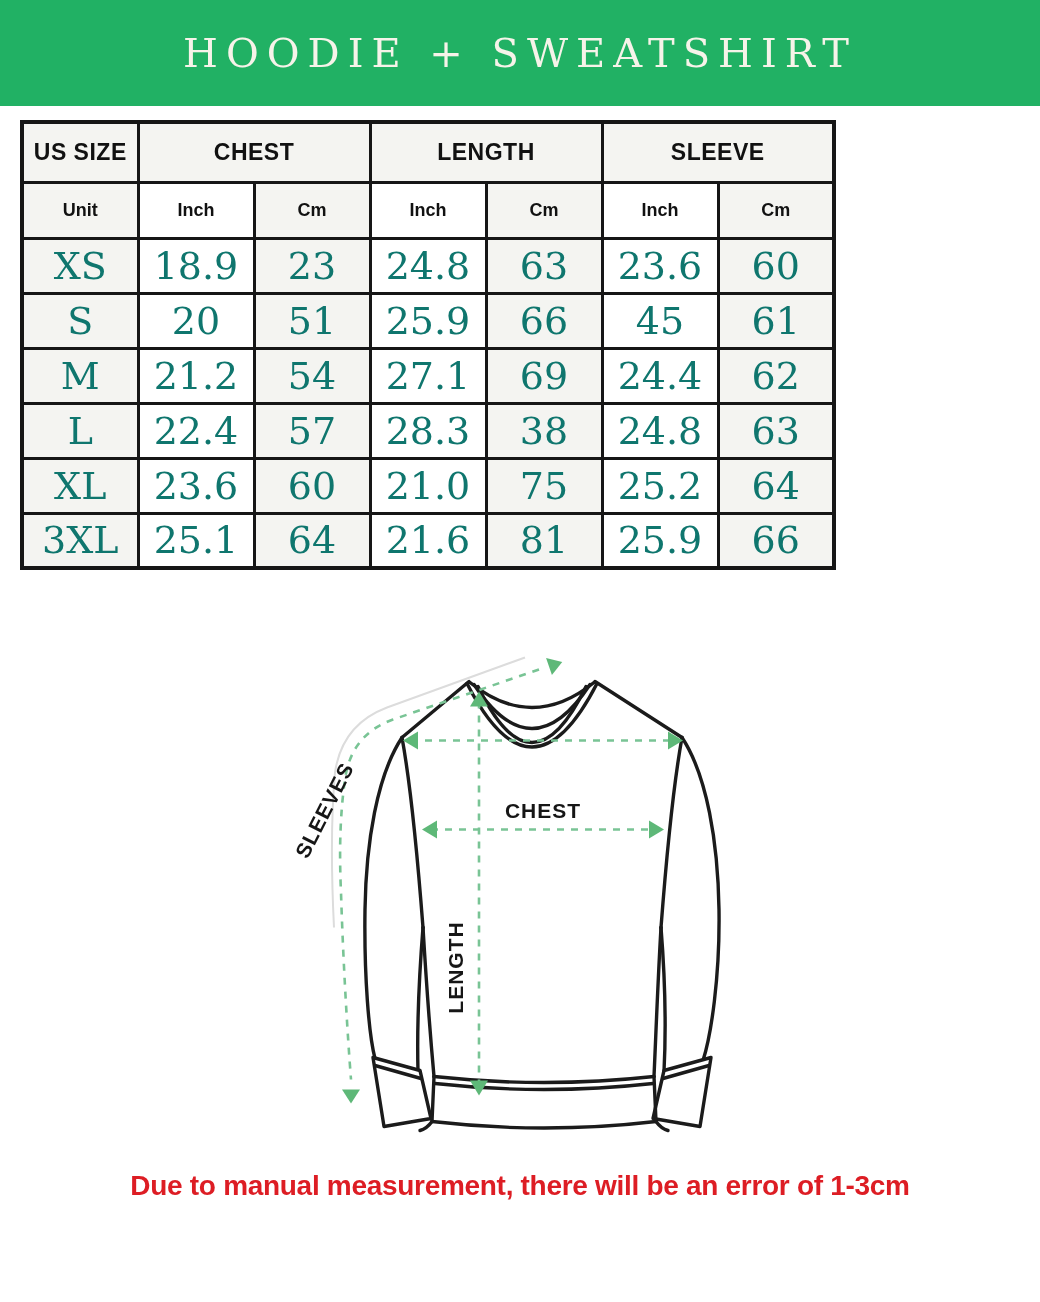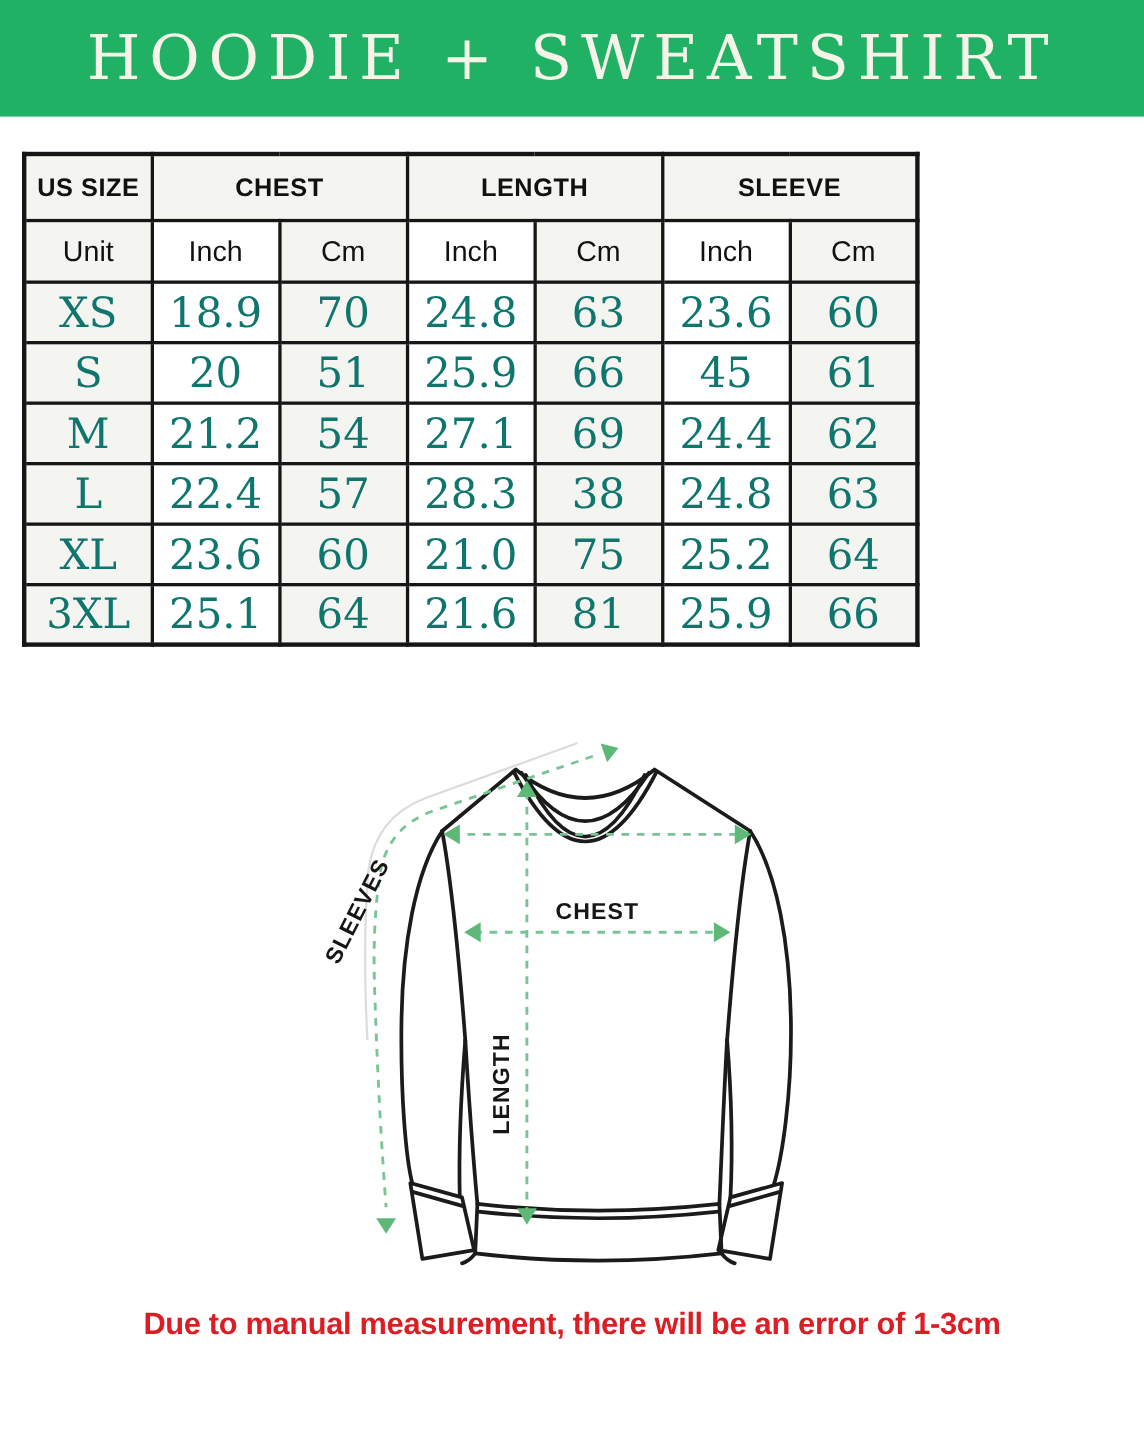--- a/index.html
+++ b/index.html
@@ -16,37 +16,37 @@
   *{box-sizing:border-box;margin:0;padding:0;}
   html,body{width:1040px;height:1302px;background:#ffffff;overflow:hidden;}
   body{font-family:"Liberation Sans",sans-serif;}
 
   .banner{
     width:1040px;height:106px;background:var(--banner-green);
     display:flex;align-items:center;justify-content:center;
   }
   .banner h1{
     font-family:"DejaVu Serif",serif;font-weight:400;
-    font-size:56px;letter-spacing:8px;color:var(--banner-text);
+    font-size:40px;letter-spacing:8px;color:var(--banner-text);
     white-space:nowrap;
   }
 
   table.size-chart{
     border-collapse:collapse;table-layout:fixed;
-    width:816px;margin:32px 0 0 20px;
+    width:816px;margin:14px 0 0 20px;
     border:4px solid var(--table-border);
   }
   table.size-chart th,table.size-chart td{
     border:3px solid var(--table-border);
     text-align:center;vertical-align:middle;
     background:var(--cell-gray);
     overflow:hidden;
   }
   table.size-chart thead tr.groups th{height:60px;font-size:23px;font-weight:700;letter-spacing:.5px;color:#111;}
-  table.size-chart thead tr.units th{height:56px;font-size:26px;font-weight:400;color:#111;}
+  table.size-chart thead tr.units th{height:56px;font-size:18px;font-weight:700;color:#111;}
   table.size-chart tbody td{
     height:55px;font-family:"DejaVu Serif",serif;
     font-size:38px;color:#0f766e;line-height:1;
   }
   table.size-chart .w{background:var(--cell-white);}
 
   .diagram{position:relative;width:480px;height:518px;margin:56px 0 0 287px;}
   .diagram svg{display:block;}
   .outline{fill:none;stroke:var(--diagram-outline);stroke-width:3.4;stroke-linecap:round;stroke-linejoin:round;}
   .cuff{fill:#ffffff;stroke:var(--diagram-outline);stroke-width:3.4;stroke-linejoin:round;}
@@ -92,21 +92,21 @@
       <th class="w">Inch</th>
       <th>Cm</th>
       <th class="w">Inch</th>
       <th>Cm</th>
     </tr>
   </thead>
   <tbody>
     <tr>
       <td>XS</td>
       <td class="w">18.9</td>
-      <td>70</td>
+      <td>23</td>
       <td class="w">24.8</td>
       <td>63</td>
       <td class="w">23.6</td>
       <td>60</td>
     </tr>
     <tr>
       <td>S</td>
       <td class="w">20</td>
       <td>51</td>
       <td class="w">25.9</td>

